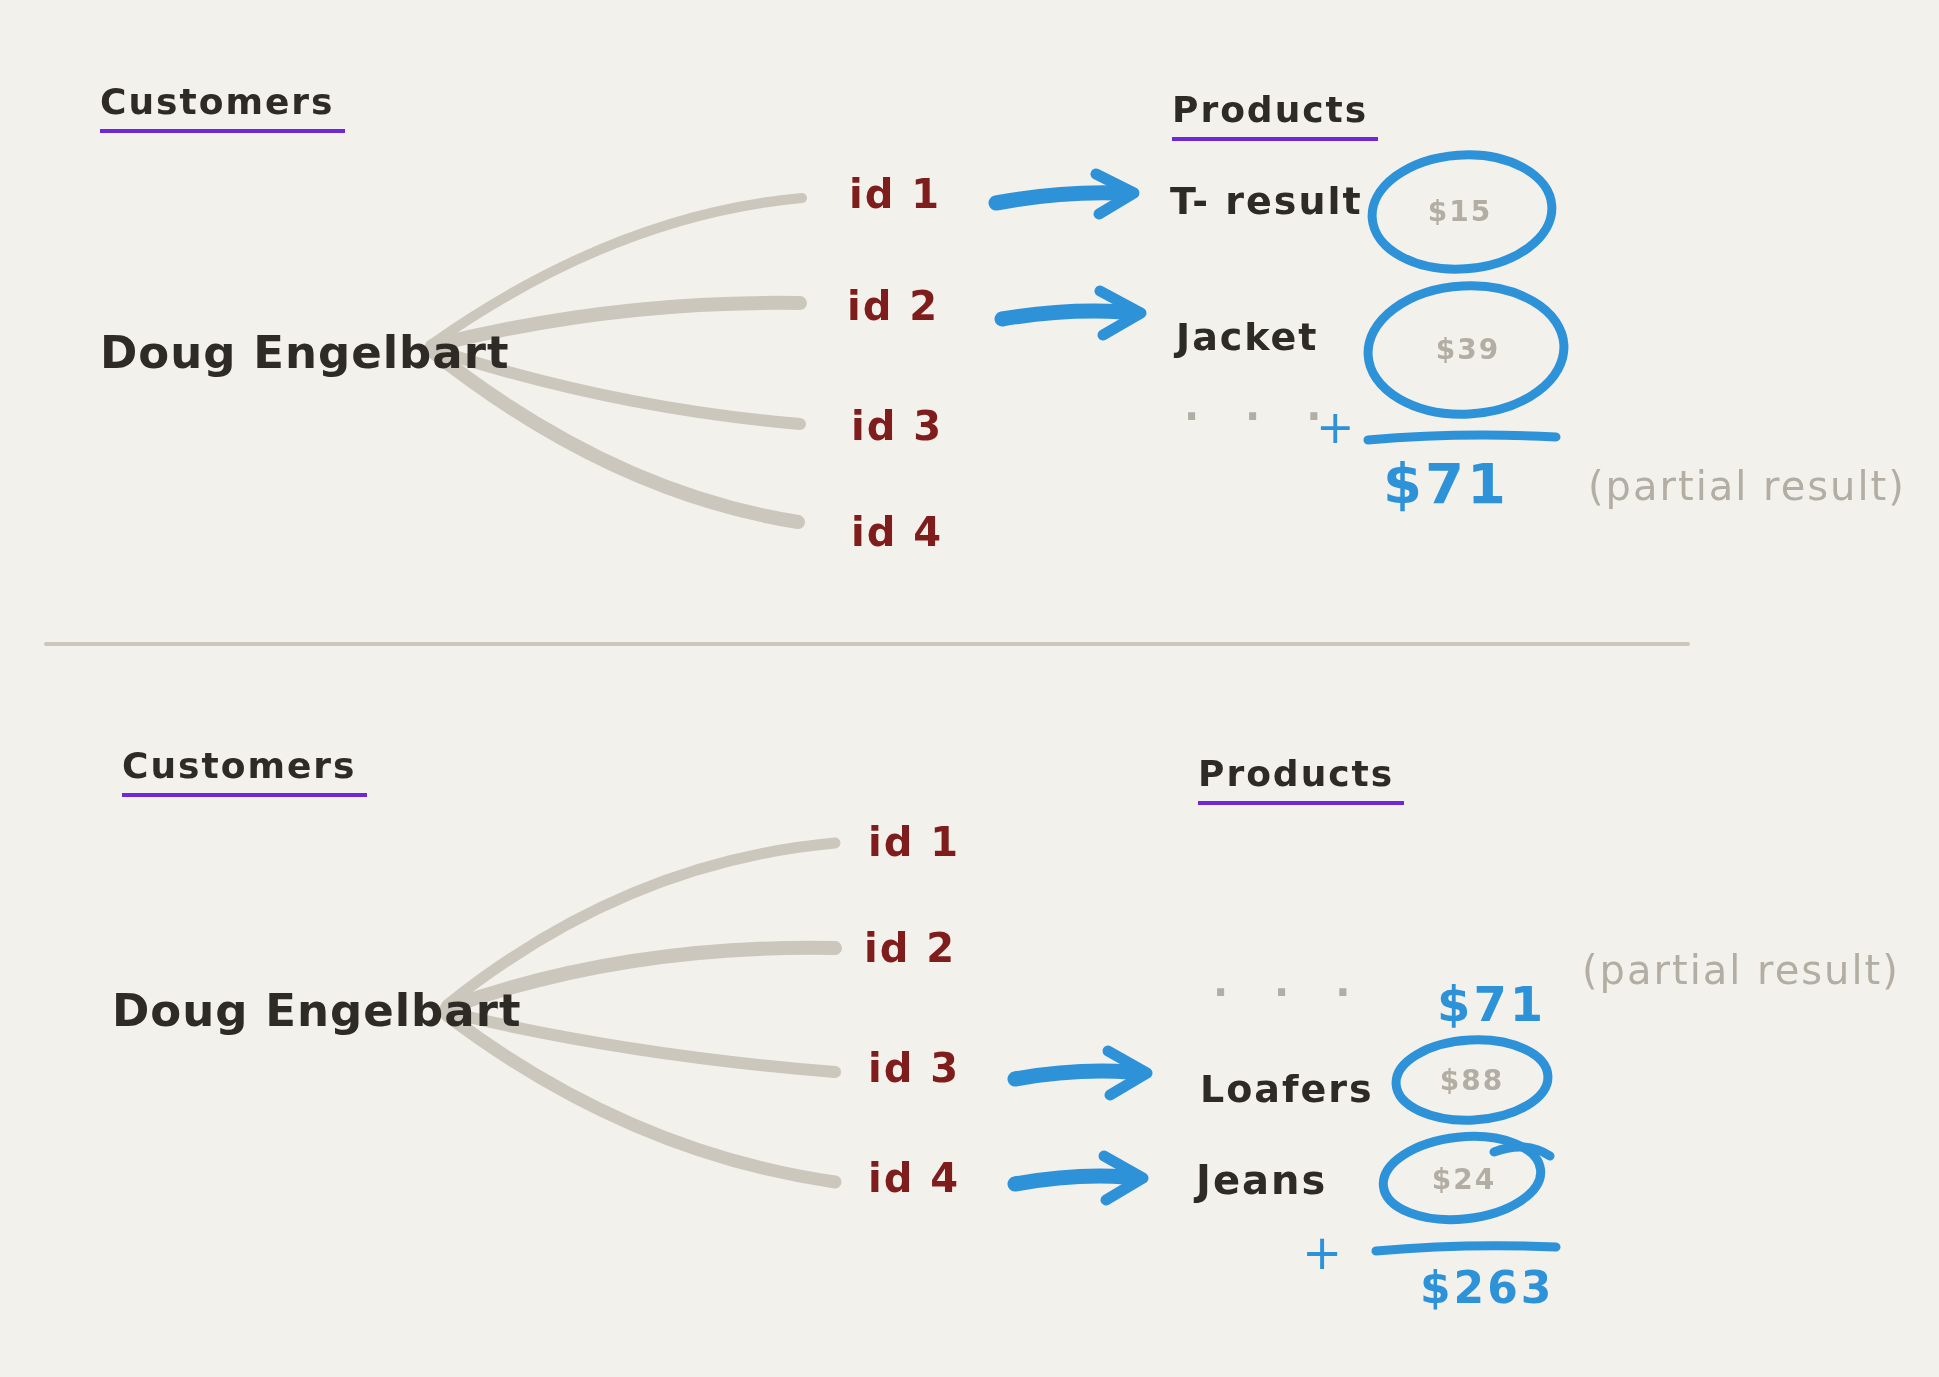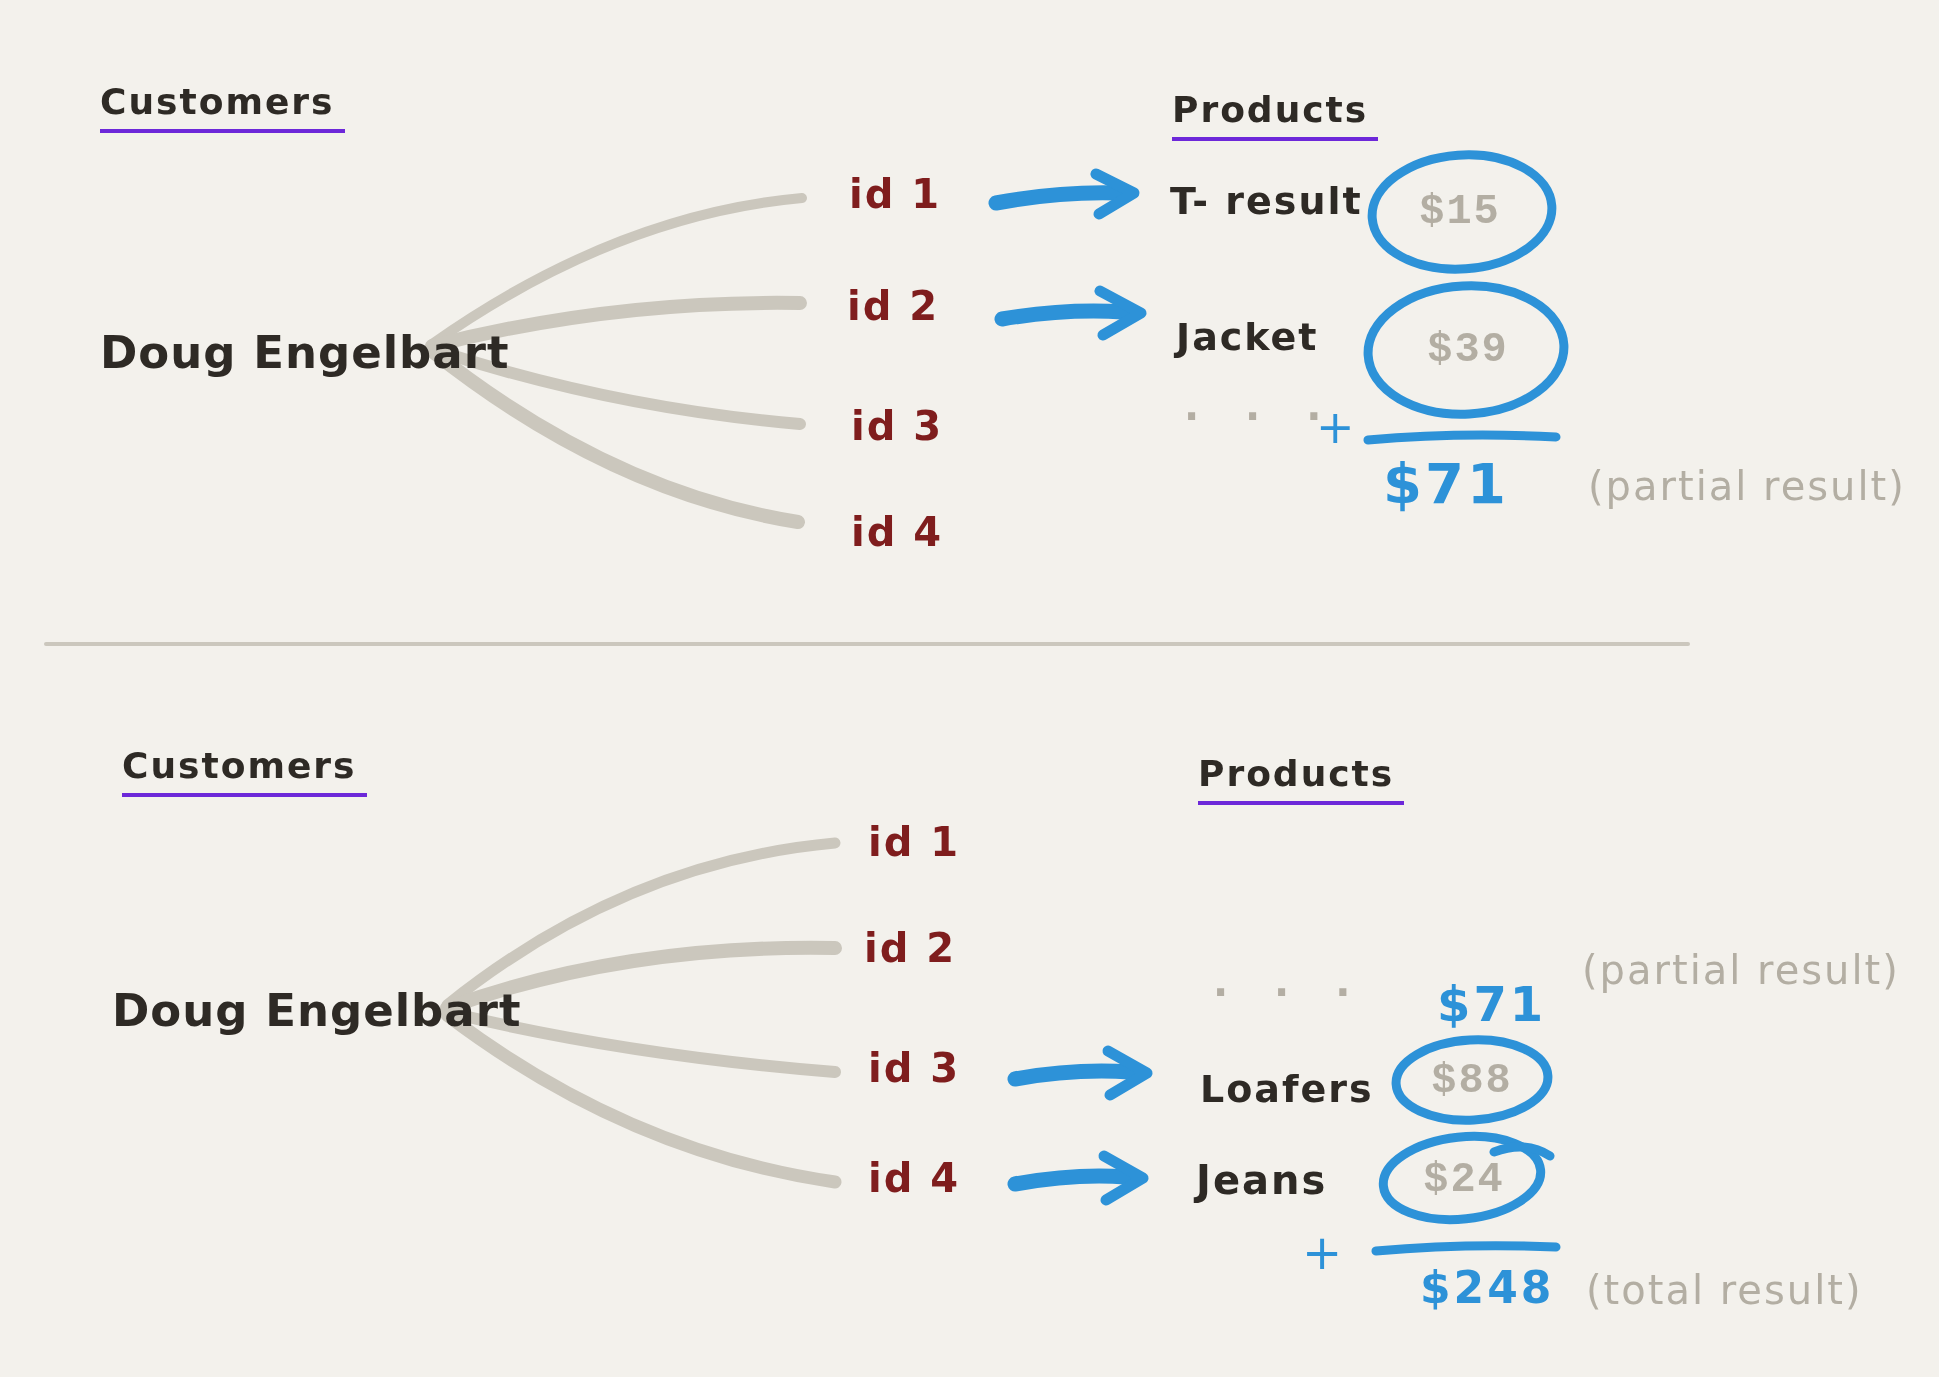--- a/index.html
+++ b/index.html
@@ -14,21 +14,21 @@
   .txt{position:absolute;z-index:2;white-space:nowrap;line-height:1;}
   .ink{color:#2e2a25;font-weight:700;}
   .muted{color:#b3aea3;font-weight:700;}
   .muted-note{color:#b3aea3;font-weight:400;letter-spacing:2px;}
   .blue{color:#2d92d8;font-weight:700;}
   .lblue{color:#7f1d1d;font-weight:700;}
   .heading{font-size:36px;letter-spacing:2px;border-bottom:4px solid #6d28d9;padding:0 10px 9px 0;}
   .name{font-size:45px;letter-spacing:1px;}
   .idlabel{font-size:40px;letter-spacing:2px;}
   .product{font-size:38px;letter-spacing:2px;}
-  .price{font-size:42px;transform:translate(-50%,-50%);letter-spacing:2px;font-family:Liberation Mono, monospace;}
+  .price{font-size:28px;transform:translate(-50%,-50%);letter-spacing:2px;}
   .dots{font-size:40px;letter-spacing:16px;color:#b3aea3;font-weight:700;}
   .plus{font-weight:400;}
 </style>
 </head>
 <body>
 
 <div class="canvas">
 
   <svg class="strokes" width="1939" height="1377" viewBox="0 0 1939 1377">
 
@@ -115,16 +115,15 @@
   <div class="txt blue" style="left:1437px;top:980px;font-size:48px;letter-spacing:3px;">$71</div>
   <div class="txt muted-note" style="left:1582px;top:950px;font-size:40px;">(partial result)</div>
 
   <div class="txt ink product" style="left:1200px;top:1058px;margin-top:12px;">Loafers</div>
   <div class="txt muted price" style="left:1472px;top:1081px;">$88</div>
 
   <div class="txt ink product" style="left:1196px;top:1160px;font-size:40px;">Jeans</div>
   <div class="txt muted price" style="left:1464px;top:1180px;">$24</div>
 
   <div class="txt blue plus" style="left:1302px;top:1228px;font-size:48px;">+</div>
-  <div class="txt blue" style="left:1420px;top:1266px;font-size:44px;letter-spacing:3px;">$248</div>
-  <div class="txt muted-note" style="left:1586px;top:1270px;font-size:40px;">(total result)</div>
+  <div class="txt blue" style="left:1420px;top:1266px;font-size:44px;letter-spacing:3px;">$263</div>
 
 </div>
 
 </body></html>

